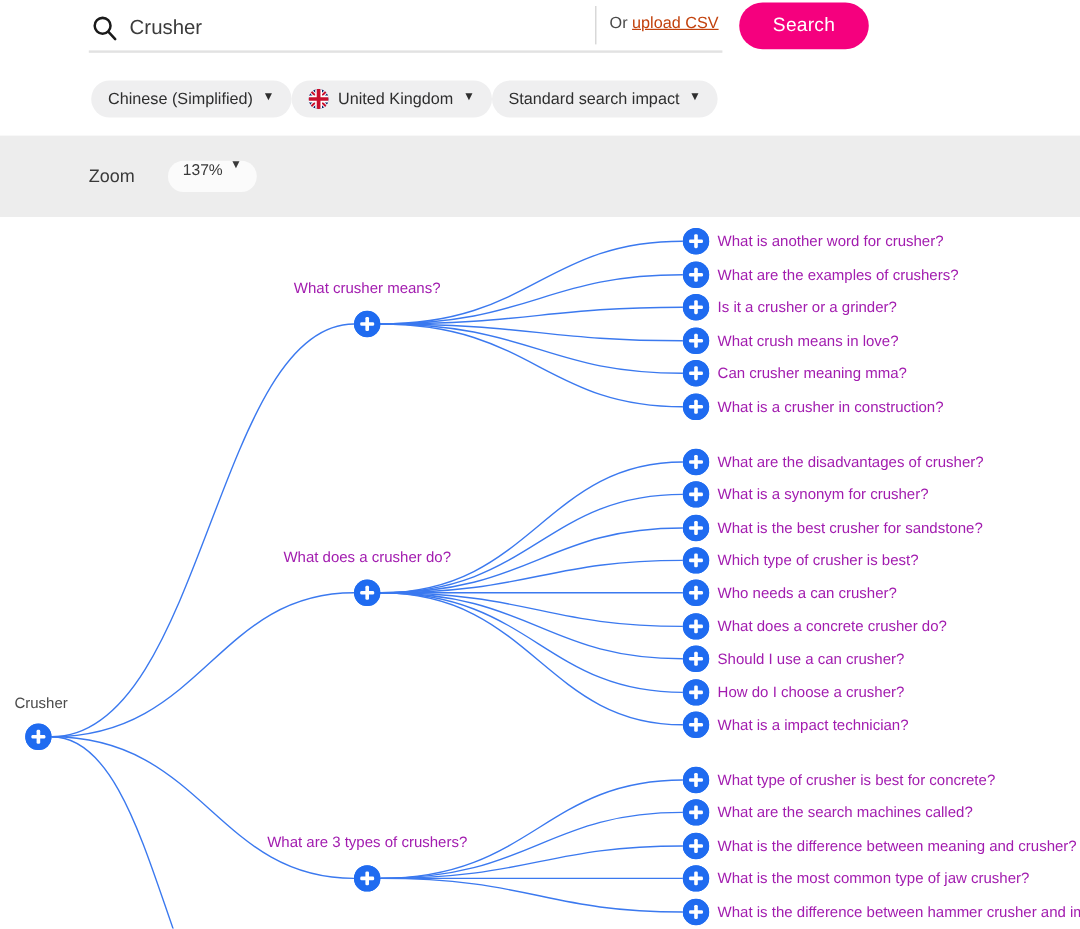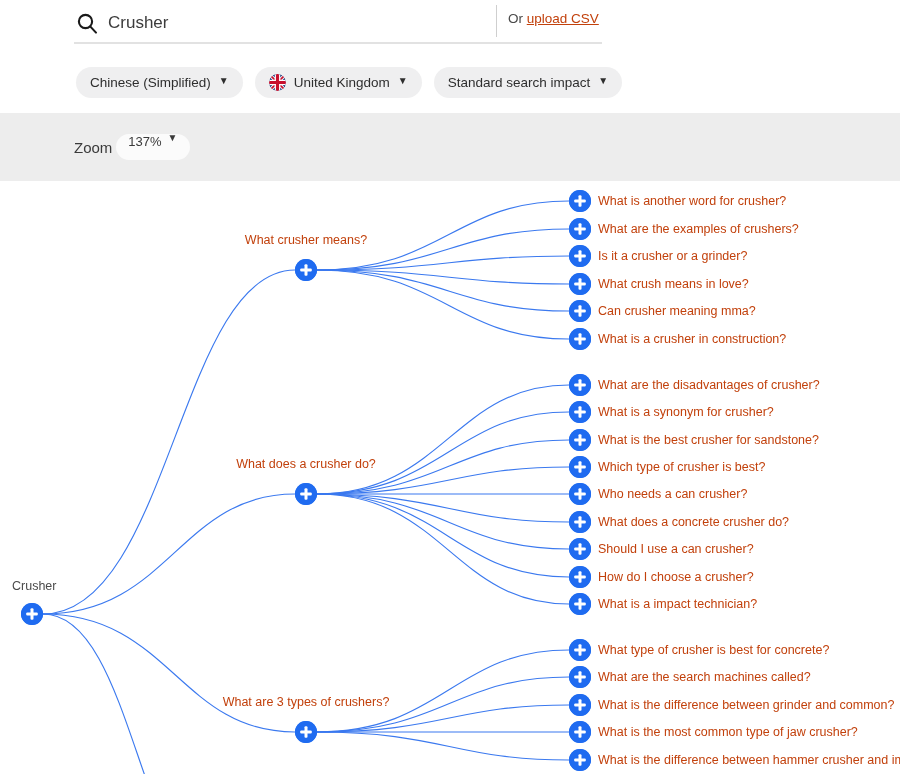--- a/index.html
+++ b/index.html
@@ -84,21 +84,20 @@
   }
 
   
   .filter-row {
     position: absolute;
     left: 0; top: 64px;
     width: 900px; height: 36px;
     display: flex;
     align-items: center;
     padding-left: 76px;
-    gap: 12px;
   }
   .chip {
     height: 31px;
     display: inline-flex;
     align-items: center;
     gap: 8px;
     padding: 0 14px;
     border-radius: 16px;
     background: #efeff0;
     font-size: 13.5px;
@@ -122,21 +121,21 @@
 
   
   .zoom-band {
     position: absolute;
     left: 0; top: 113px;
     width: 900px; height: 68px;
     background: #ededed;
     display: flex;
     align-items: center;
     padding-left: 74px;
-    gap: 4px;
+    gap: 28px;
   }
   .zoom-label {
     font-size: 15px;
     color: #3a3a3a;
   }
   .zoom-select {
     height: 26px;
     display: inline-flex;
     align-items: flex-start;
     gap: 6px;
@@ -173,21 +172,21 @@
     border-radius: 50%;
     background: #1f6bf0;
     cursor: pointer;
     display: block;
   }
   .node-dot svg { display: block; }
   .node-label {
     position: absolute;
     white-space: nowrap;
     font-size: 12.5px;
-    color: #c2410c;
+    color: #a21caf;
     line-height: 1;
   }
   .node-label.above {
     left: 0; top: -36px;
     transform: translateX(-50%);
   }
   .node-label.right {
     left: 18px; top: -6px;
   }
   .root-label {
@@ -207,20 +206,21 @@
       <svg width="24" height="24" viewBox="0 0 24 24" fill="none" stroke="#1a1a1a" stroke-width="2.1" stroke-linecap="round">
         <circle cx="10.5" cy="10.5" r="6.6"></circle>
         <line x1="15.4" y1="15.6" x2="21" y2="21.6"></line>
       </svg>
     </span>
     <input class="search-input" type="text" value="Crusher" placeholder="Enter a keyword" style="">
   </div>
   <div class="search-underline"></div>
   <div class="vert-divider"></div>
   <div class="csv-note"><span>Or </span><span class="csv-link">upload CSV</span></div>
+  <button class="search-button">Search</button>
 </div>
 
 <div class="filter-row">
 
   <div class="chip">
     <span>Chinese (Simplified)</span>
     <span class="caret">▼</span>
   </div>
 
   <div class="chip">
@@ -497,21 +497,21 @@
         <span class="node-label right">What are the search machines called?</span>
       </div>
       <div class="node" style="left: 580px; top: 524px;">
         <span class="node-dot">
           <svg width="22" height="22" viewBox="0 0 22 22" aria-hidden="true">
             <circle cx="11" cy="11" r="11" fill="#1f6bf0"></circle>
             <rect x="5.2" y="9.5" width="11.6" height="3" rx="1.1" fill="#fff"></rect>
             <rect x="9.5" y="5.2" width="3" height="11.6" rx="1.1" fill="#fff"></rect>
           </svg>
         </span>
-        <span class="node-label right">What is the difference between grinder and common?</span>
+        <span class="node-label right">What is the difference between meaning and crusher?</span>
       </div>
       <div class="node" style="left: 580px; top: 551px;">
         <span class="node-dot">
           <svg width="22" height="22" viewBox="0 0 22 22" aria-hidden="true">
             <circle cx="11" cy="11" r="11" fill="#1f6bf0"></circle>
             <rect x="5.2" y="9.5" width="11.6" height="3" rx="1.1" fill="#fff"></rect>
             <rect x="9.5" y="5.2" width="3" height="11.6" rx="1.1" fill="#fff"></rect>
           </svg>
         </span>
         <span class="node-label right">What is the most common type of jaw crusher?</span>

